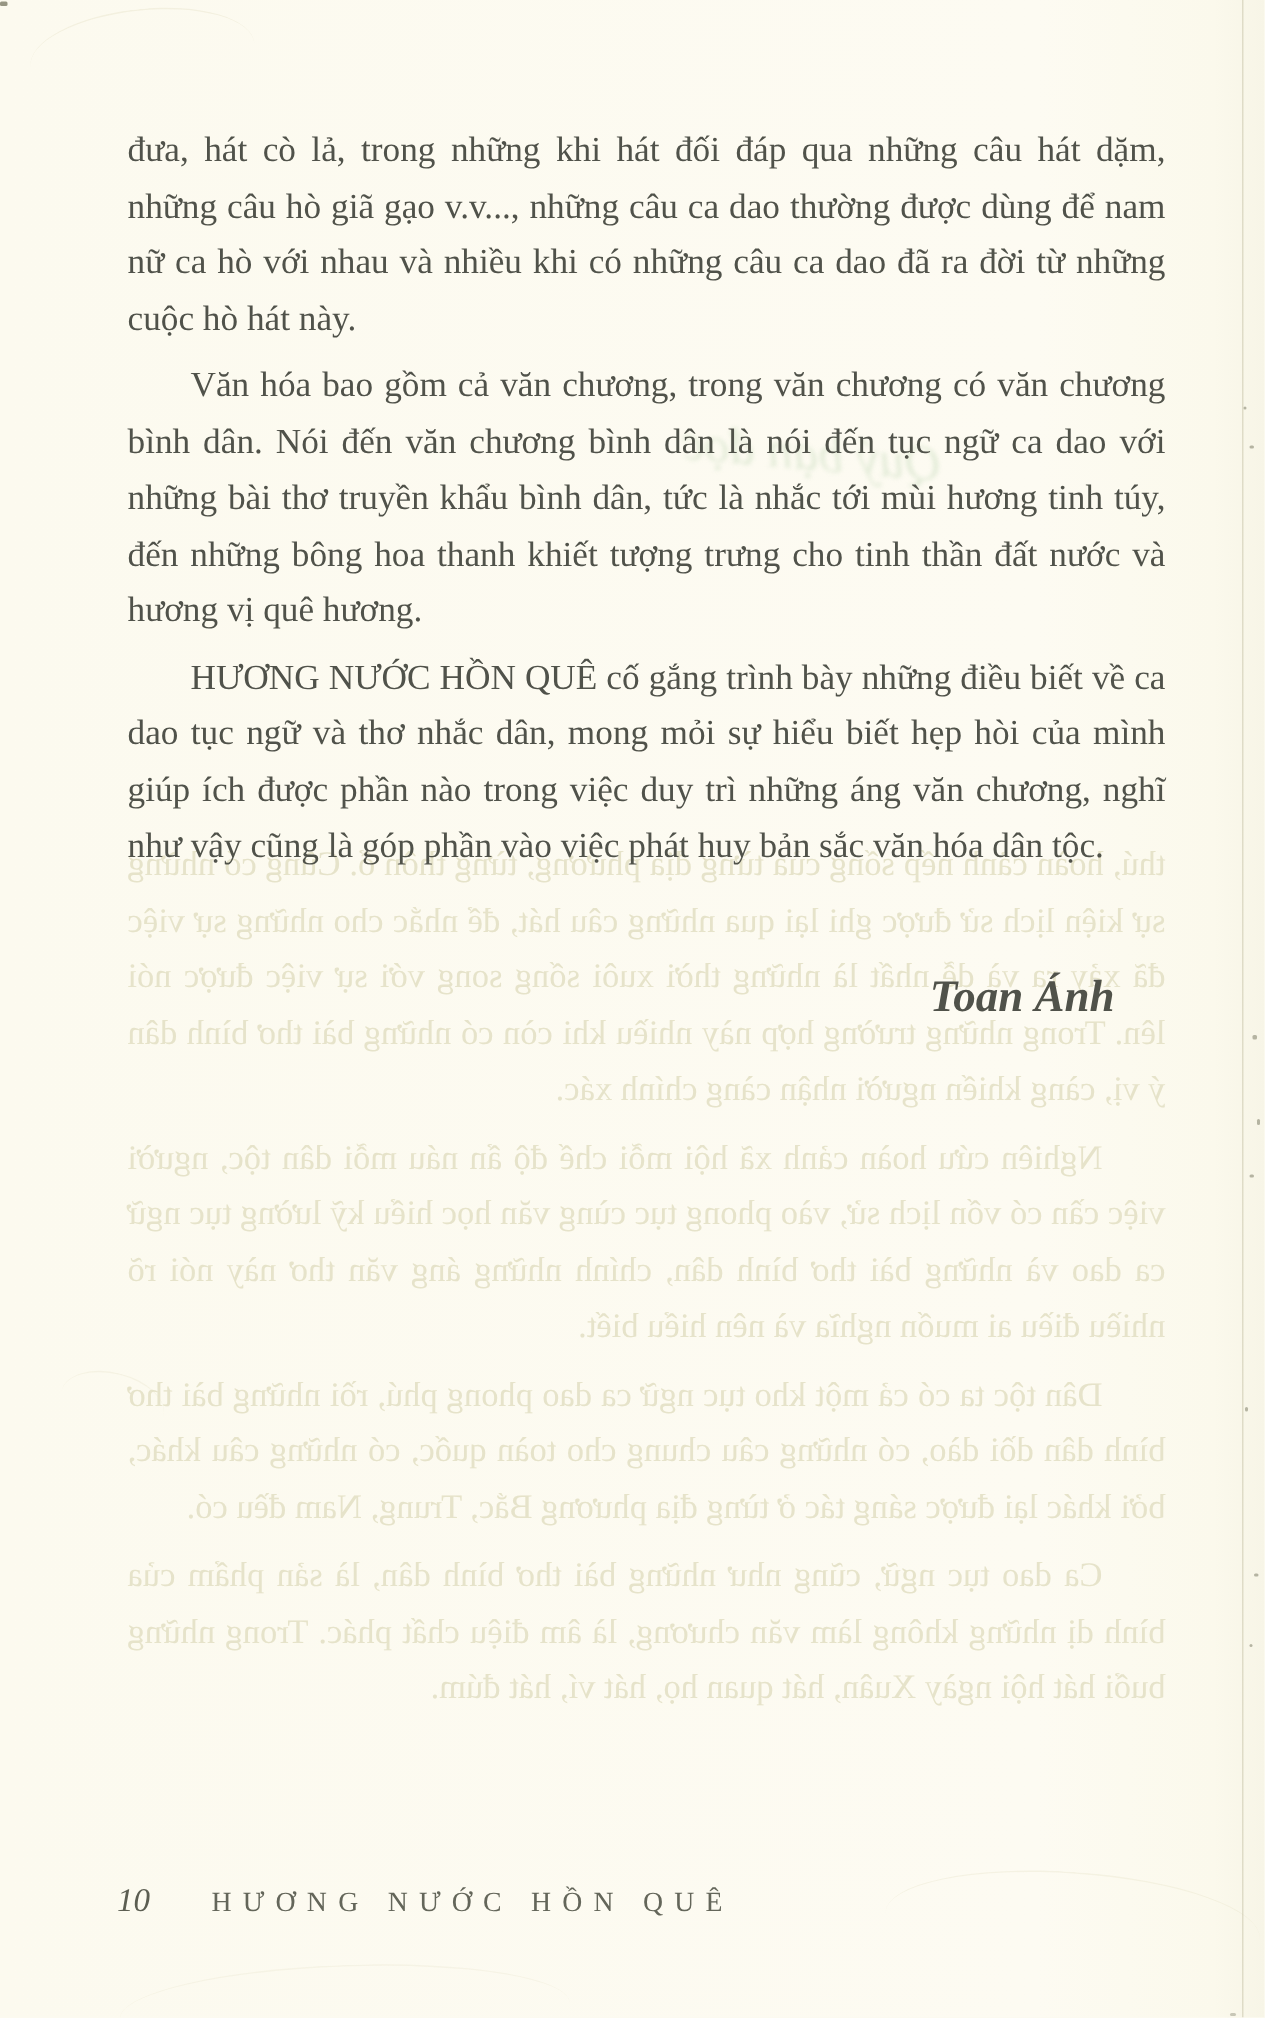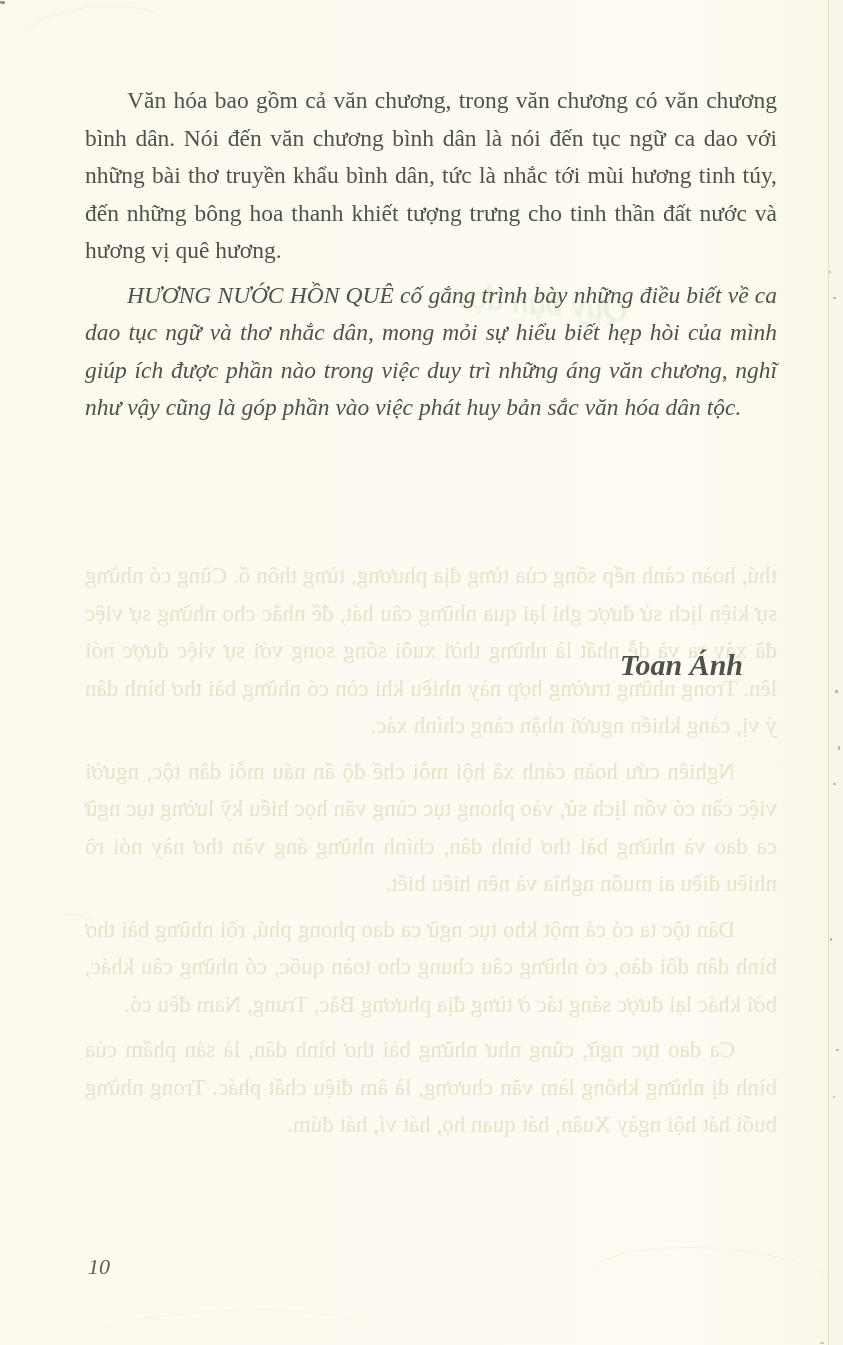--- a/index.html
+++ b/index.html
@@ -66,36 +66,36 @@
   .main-text {
     position: absolute;
     left: 85px; top: 82px; width: 692px;
     color: #50524a;
     font-size: 23.5px;
     line-height: 37.5px;
     text-align: justify;
     z-index: 3;
   }
   .main-text p { margin: 0; }
-  .main-text p + p { margin-top: 7px; font-style: italic; }
+  .main-text p + p { margin-top: 7px; }
   .main-text p.indent { text-indent: 42px; }
 
   .author-signature {
     position: absolute;
     right: 100px; top: 648px;
     font-style: italic;
     font-weight: bold;
     font-size: 30px;
     color: #50524a;
     z-index: 3;
   }
 
   .footer {
     position: absolute;
-    left: 88px; top: 1254px;
+    left: 78px; top: 1254px;
     display: flex; align-items: baseline; gap: 41px;
     z-index: 3;
   }
   .page-number {
     font-style: italic;
     font-size: 22px;
     color: #5c5e52;
   }
   .running-title {
     font-size: 18.5px;
@@ -135,28 +135,30 @@
   <div class="ghost">
     <p>thú, hoàn cảnh nếp sống của từng địa phương, từng thôn ổ. Cũng có những sự kiện lịch sử được ghi lại qua những câu hát, để nhắc cho những sự việc đã xảy ra và dễ nhất là những thời xuôi sống song với sự việc được nói lên. Trong những trường hợp này nhiều khi còn có những bài thơ bình dân ý vị, càng khiến người nhận càng chính xác.</p>
     <p class="indent">Nghiên cứu hoàn cảnh xã hội mỗi chế độ ẩn náu mỗi dân tộc, người việc cần có vốn lịch sử, vào phong tục cùng văn học hiểu kỹ lường tục ngữ ca dao và những bài thơ bình dân, chính những áng văn thơ này nói rõ nhiều điều ai muốn nghĩa và nên hiểu biết.</p>
     <p class="indent">Dân tộc ta có cả một kho tục ngữ ca dao phong phú, rồi những bài thơ bình dân dồi dào, có những câu chung cho toàn quốc, có những câu khác, bởi khác lại được sáng tác ở từng địa phương Bắc, Trung, Nam đều có.</p>
     <p class="indent">Ca dao tục ngữ, cũng như những bài thơ bình dân, là sản phẩm của bình dị những không làm văn chương, là âm điệu chất phác. Trong những buổi hát hội ngày Xuân, hát quan họ, hát ví, hát đúm.</p>
   </div>
 
   <div class="ink-stamp-ghost">Quý bạn đọc</div>
 
   <div class="main-text">
+    <p>đưa, hát cò lả, trong những khi hát đối đáp qua những câu hát dặm, những câu hò giã gạo v.v..., những câu ca dao thường được dùng để nam nữ ca hò với nhau và nhiều khi có những câu ca dao đã ra đời từ những cuộc hò hát này.</p>
     <p class="indent">Văn hóa bao gồm cả văn chương, trong văn chương có văn chương bình dân. Nói đến văn chương bình dân là nói đến tục ngữ ca dao với những bài thơ truyền khẩu bình dân, tức là nhắc tới mùi hương tinh túy, đến những bông hoa thanh khiết tượng trưng cho tinh thần đất nước và hương vị quê hương.</p>
     <p class="indent">HƯƠNG NƯỚC HỒN QUÊ cố gắng trình bày những điều biết về ca dao tục ngữ và thơ nhắc dân, mong mỏi sự hiểu biết hẹp hòi của mình giúp ích được phần nào trong việc duy trì những áng văn chương, nghĩ như vậy cũng là góp phần vào việc phát huy bản sắc văn hóa dân tộc.</p>
   </div>
 
   <div class="author-signature">Toan Ánh</div>
 
   <div class="footer">
     <span class="page-number">10</span>
+    <span class="running-title">HƯƠNG NƯỚC HỒN QUÊ</span>
   </div>
 
   <div class="speck sp1"></div>
   <div class="speck sp2"></div>
   <div class="speck sp3"></div>
   <div class="speck sp4"></div>
   <div class="speck sp5"></div>
   <div class="speck sp6"></div>
   <div class="speck sp7"></div>
   <div class="speck sp8"></div>

